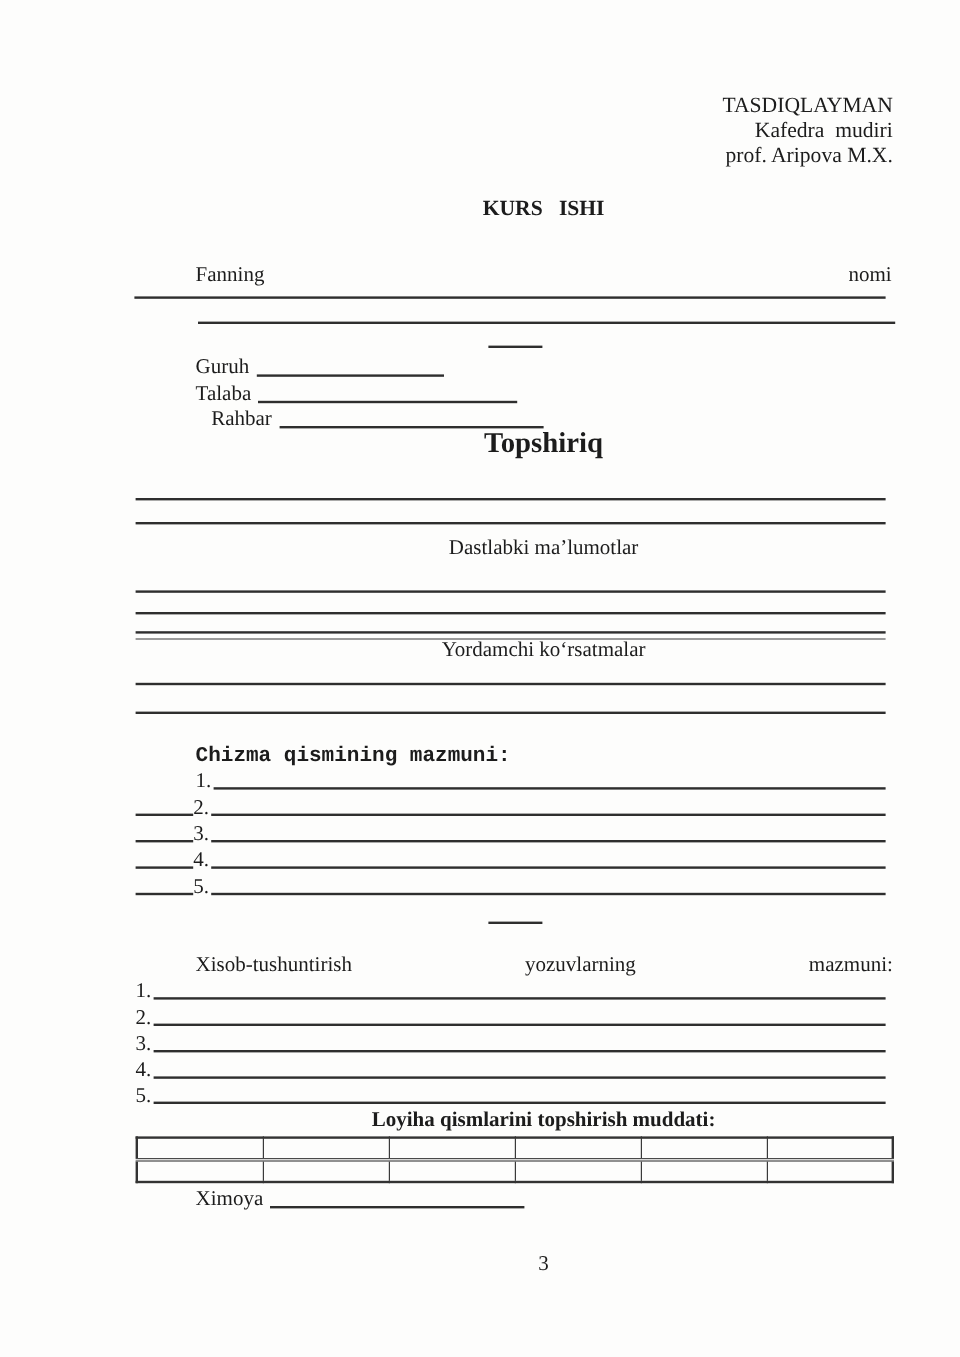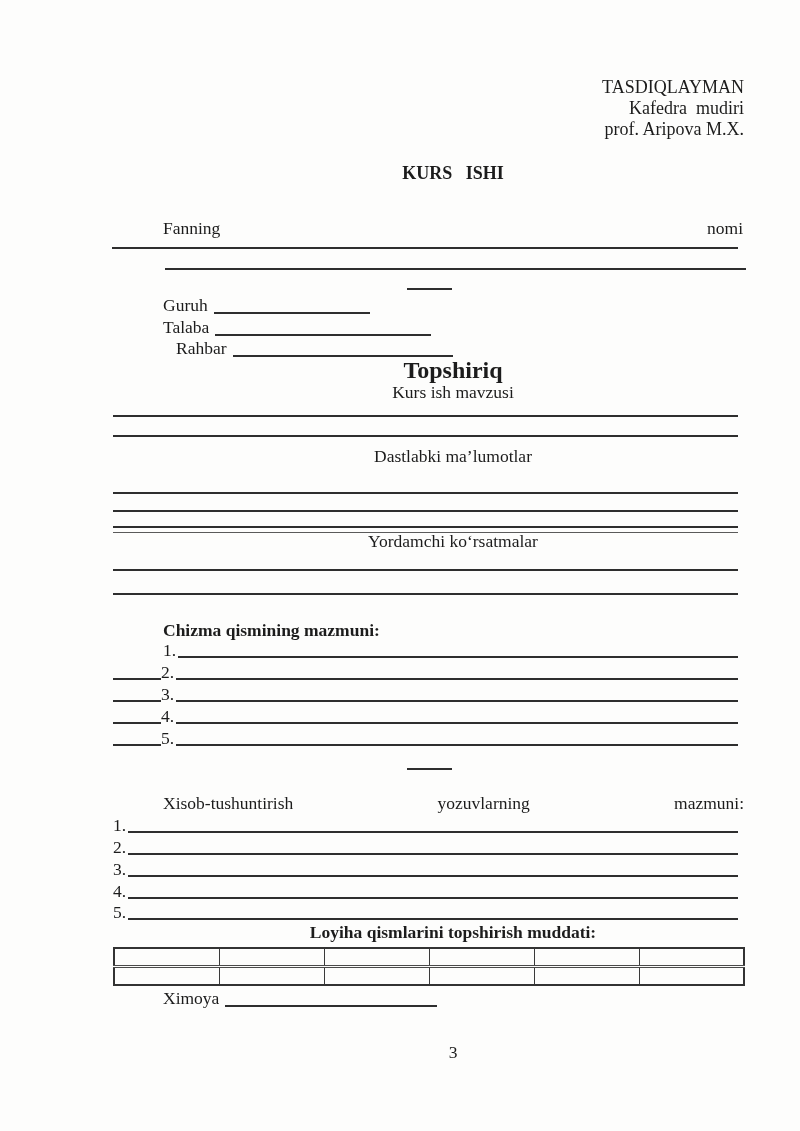--- a/index.html
+++ b/index.html
@@ -64,37 +64,36 @@
   <div class="frow" style="top:318px;left:163px;">
     <span class="lbl">Talaba</span>
     <span class="wline" style="width:216px;"></span>
   </div>
   <div class="frow" style="top:339px;left:176px;">
     <span class="lbl">Rahbar</span>
     <span class="wline" style="width:220px;"></span>
   </div>
 
   <div class="abs ctr bold" style="top:359px;font-size:24px;font-family:Liberation Serif, serif;">Topshiriq</div>
-  <div class="abs ctr" style="top:381px;">Kurs ish mavzusi</div>
 
   <div class="hline" style="top:415px;left:113px;width:625px;"></div>
   <div class="hline" style="top:435px;left:113px;width:625px;"></div>
 
   <div class="abs ctr" style="top:445px;">Dastlabki ma’lumotlar</div>
 
   <div class="hline" style="top:492px;left:113px;width:625px;"></div>
   <div class="hline" style="top:510px;left:113px;width:625px;"></div>
   <div class="dline" style="top:526px;left:113px;width:625px;"></div>
 
   <div class="abs ctr" style="top:530px;">Yordamchi ko‘rsatmalar</div>
 
   <div class="hline" style="top:569px;left:113px;width:625px;"></div>
   <div class="hline" style="top:593px;left:113px;width:625px;"></div>
 
-  <div class="abs bold" style="top:619px;left:163px;">Chizma qismining mazmuni:</div>
+  <div class="abs bold" style="top:619px;left:163px;font-family:Liberation Mono, monospace;">Chizma qismining mazmuni:</div>
 
   <div class="nrow" style="top:640px;left:163px;width:575px;">
     <span class="num">1.</span>
     <span class="fill"></span>
   </div>
   <div class="nrow" style="top:662px;left:113px;width:625px;">
     <span class="seg"></span>
     <span class="num">2.</span>
     <span class="fill"></span>
   </div>

